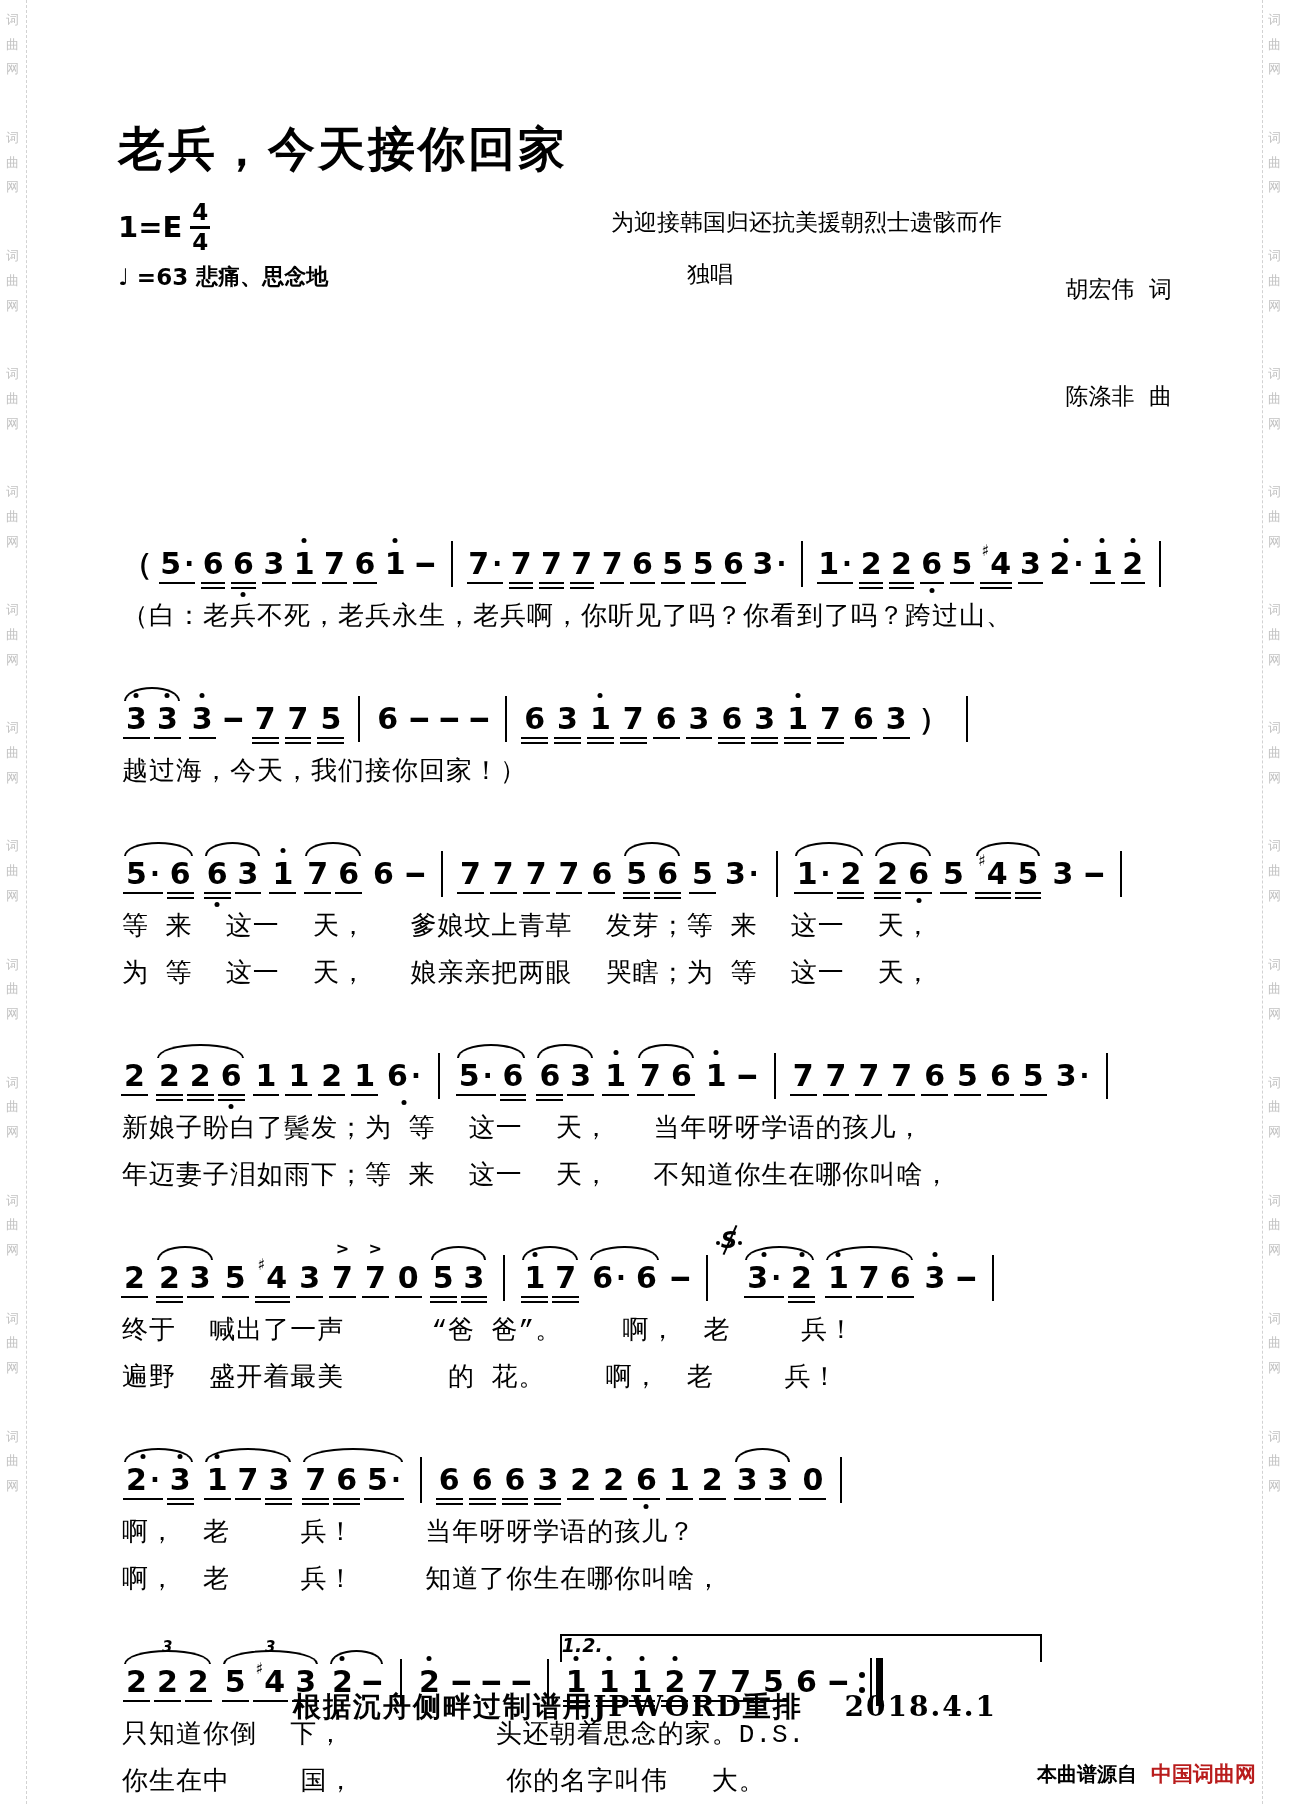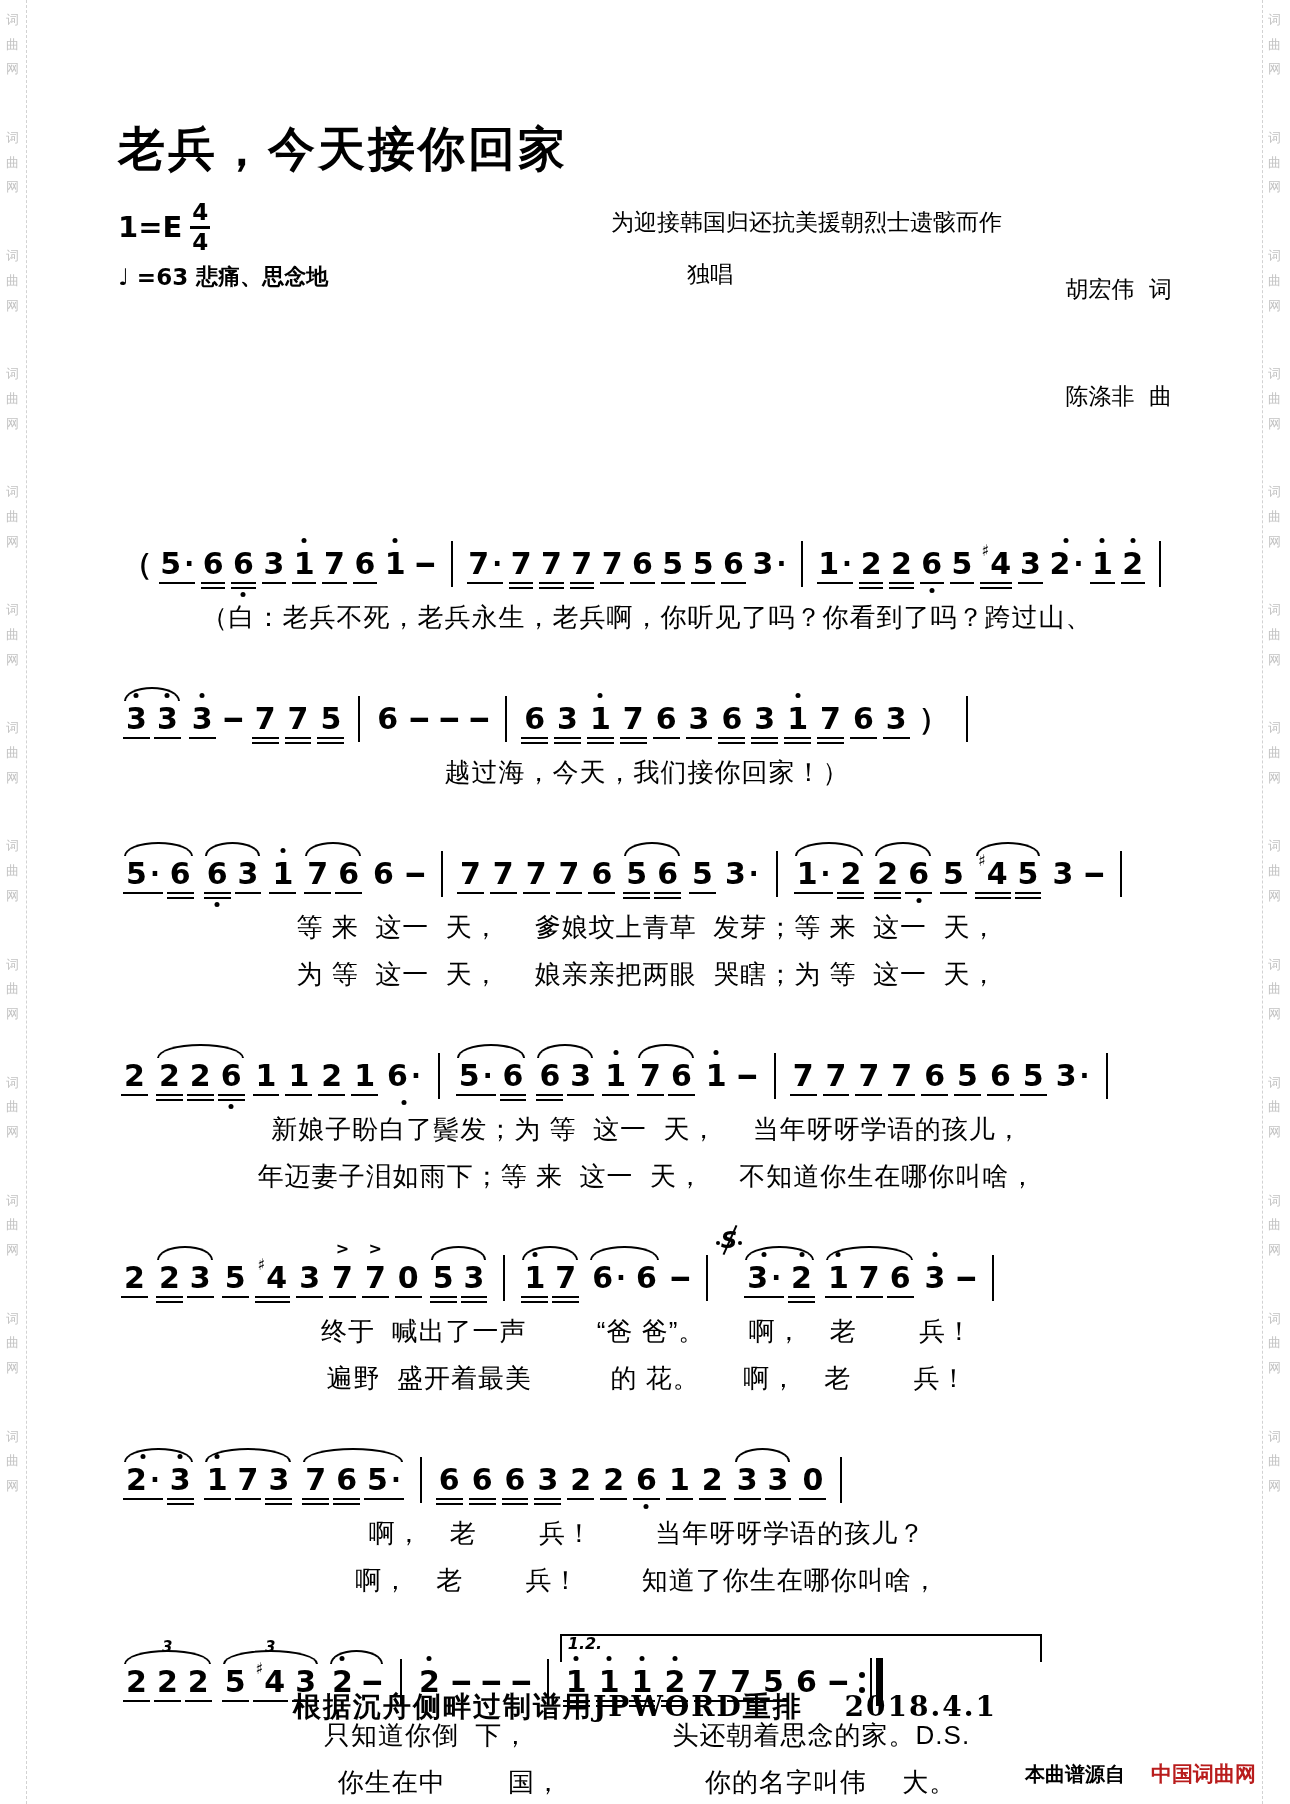--- a/index.html
+++ b/index.html
@@ -46,31 +46,31 @@
 .grp{position:relative;display:inline-flex;align-items:center;margin:0 3px;}
 .grp .tk{margin:0 5px;}
 .witharc::before{content:"";position:absolute;left:3px;right:3px;top:-17px;height:12px;border:2.5px solid #000;border-bottom:none;border-radius:50% 50% 0 0/100% 100% 0 0;}
 .n3{position:absolute;top:-29px;left:50%;transform:translateX(-50%);font-size:15px;font-style:italic;font-weight:bold;}
 .accent{position:absolute;top:-22px;left:50%;transform:translateX(-50%);font-size:16px;font-weight:bold;}
 .tk.segno{min-width:0;margin:0 2px;transform:translateY(-38px);font-size:23px;font-style:italic;}
 .tk.segno .slash{position:absolute;left:50%;top:-5px;height:32px;width:2px;background:#000;transform:rotate(24deg);}
 .tk.segno .sd{position:absolute;width:4px;height:4px;border-radius:50%;background:#000;}
 .tk.segno .sd.l{left:-5px;top:12px}.tk.segno .sd.r{right:-5px;top:12px}
 .tk.volta,.tk.ending{min-width:0;width:0;margin:0;}
-.tk.volta .g{position:absolute;left:8px;top:-46px;font-size:16px;font-style:italic;font-weight:bold;}
+.tk.volta .g{position:absolute;left:2px;top:-46px;font-size:19px;font-style:italic;font-weight:bold;}
 .tk.volta::before{content:"";position:absolute;left:0;top:-48px;width:478px;height:26px;border:2px solid #000;border-bottom:none;}
 .repend,.finbar2{display:inline-flex;align-items:center;margin:0 6px;height:48px;}
 .repend .dots{display:flex;flex-direction:column;gap:9px;margin-right:5px;}
 .repend .dots i{width:6px;height:6px;background:#000;border-radius:50%;}
 .thin{width:2.5px;height:48px;background:#000;margin-right:4px;}
 .thick{width:7px;height:48px;background:#000;}
-.lyric{font-family:Liberation Sans, sans-serif;font-size:26px;line-height:1.5;margin:8px 0 0 4px;letter-spacing:1px;white-space:pre;text-align:center;}
+.lyric{font-family:Liberation Mono, monospace;font-size:26px;line-height:1.5;margin:8px 0 0 4px;letter-spacing:1px;white-space:pre;}
 
 .credit{position:absolute;left:0;right:0;bottom:78px;text-align:center;font-family:"DejaVu Serif",serif;font-weight:bold;font-size:28px;letter-spacing:2px;}
-.source{position:absolute;right:34px;bottom:16px;font-size:20px;font-weight:bold;display:flex;align-items:center;gap:26px;}
+.source{position:absolute;right:34px;bottom:16px;font-size:20px;font-weight:bold;display:flex;align-items:center;gap:14px;}
 .source .brand{font-size:21px;}
 </style>
 </head>
 <body>
 
 <div class="wm-col left">
     <div class="wm-chars">
       <div class="wm-g">
         <span>词</span>
         <span>曲</span>

